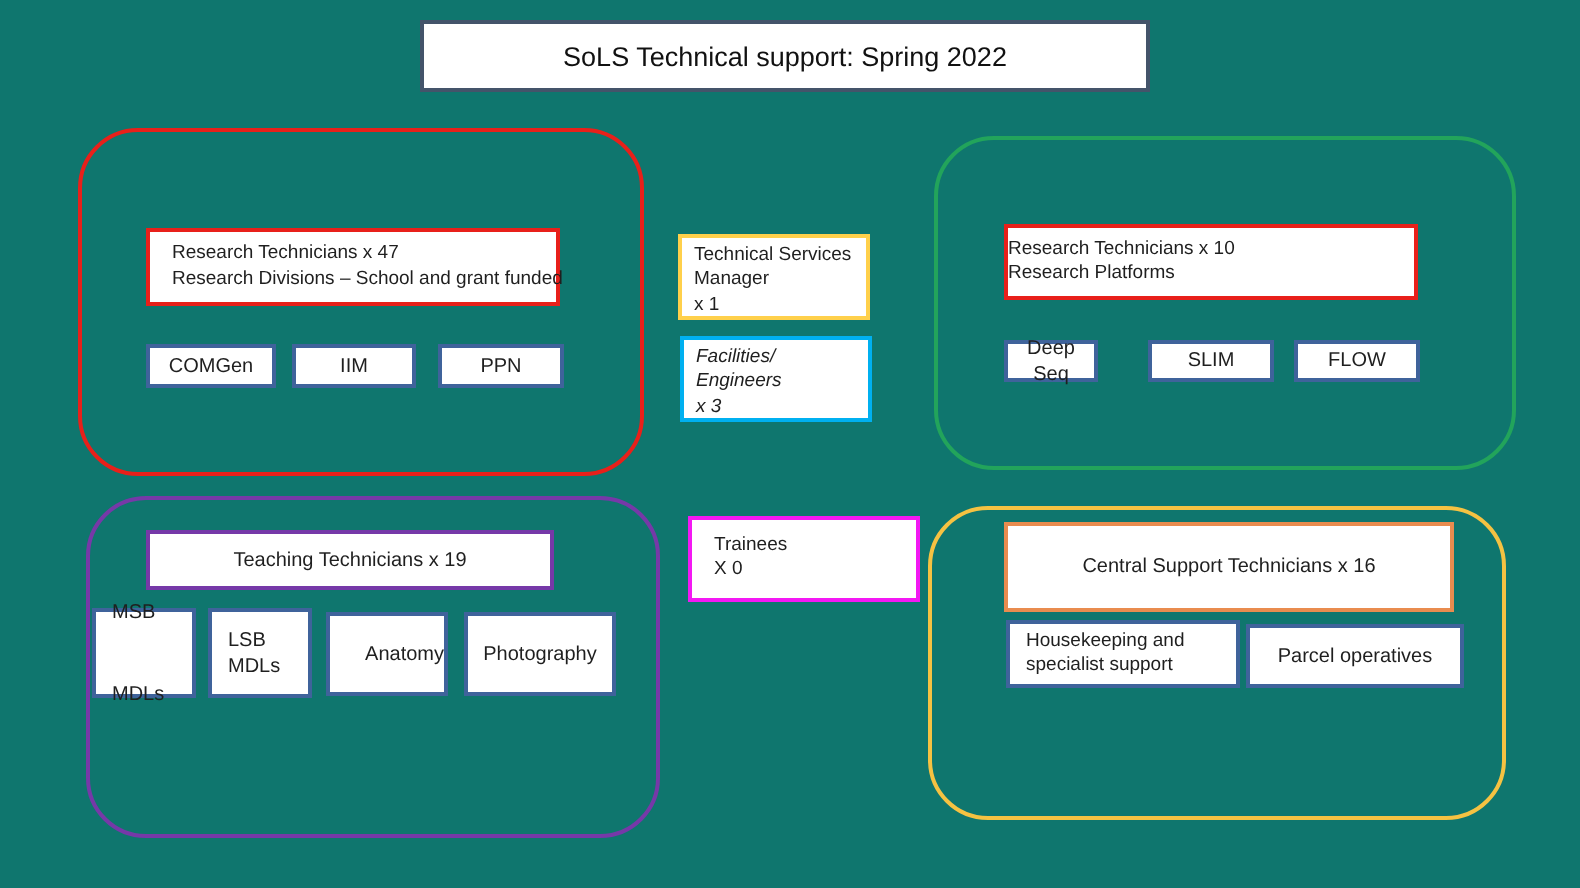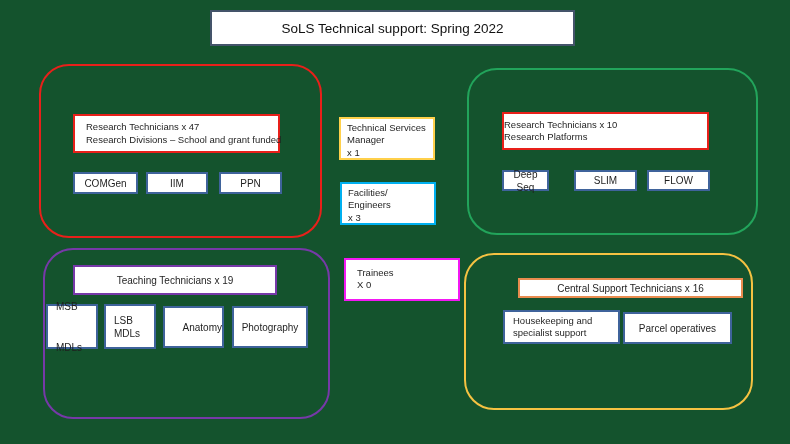--- a/index.html
+++ b/index.html
@@ -9,21 +9,21 @@
     --purple:#7639A8;
     --gold:#F5C242;
     --yellow:#FFD04B;
     --cyan:#00B0F0;
     --magenta:#F318F3;
     --orange:#E98C4F;
     --steel:#3F639B;
   }
   html,body{margin:0;padding:0;background:#fff;}
   #canvas{
-    position:relative;width:790px;height:444px;background:#14532d;
+    position:relative;width:790px;height:444px;background:#0f766e;
     font-family:"Liberation Sans",sans-serif;color:#1f1f1f;overflow:hidden;
   }
   .abs{position:absolute;box-sizing:border-box;background:#fff;}
   .center{display:flex;align-items:center;justify-content:center;text-align:center;}
   .vcenter{display:flex;flex-direction:column;justify-content:center;}
   .txt10{font-size:10px;line-height:1.3;}
   .txt95{font-size:9.5px;line-height:1.3;}
   .nowrap{white-space:nowrap;}
 
   #title-box{left:210px;top:10px;width:365px;height:36px;border:2px solid var(--title-border);font-size:13.5px;color:#111;}
@@ -39,30 +39,30 @@
 
   #item-comgen{left:73px;top:172px;width:65px;height:22px;border:2px solid var(--steel);}
   #item-iim{left:146px;top:172px;width:62px;height:22px;border:2px solid var(--steel);}
   #item-ppn{left:219px;top:172px;width:63px;height:22px;border:2px solid var(--steel);}
 
   #item-deep-seq{left:502px;top:170px;width:47px;height:21px;border:2px solid var(--steel);}
   #item-slim{left:574px;top:170px;width:63px;height:21px;border:2px solid var(--steel);}
   #item-flow{left:647px;top:170px;width:63px;height:21px;border:2px solid var(--steel);}
 
   #box-technical-services-manager{left:339px;top:117px;width:96px;height:43px;border:2px solid var(--yellow);padding:3px 0 0 6px;}
-  #box-facilities-engineers{left:340px;top:182px;width:96px;height:43px;border:2.5px solid var(--cyan);padding:3px 0 0 6px;}
+  #box-facilities-engineers{left:340px;top:168px;width:96px;height:43px;border:2.5px solid var(--cyan);padding:3px 0 0 6px;font-style:italic;}
   #box-trainees{left:344px;top:258px;width:116px;height:43px;border:2.5px solid var(--magenta);padding:7px 0 0 11px;}
 
   #header-teaching{left:73px;top:265px;width:204px;height:30px;border:2px solid var(--purple);}
   #item-msb-mdls{left:46px;top:304px;width:52px;height:45px;border:2px solid var(--steel);padding-left:8px;gap:28px;}
   #item-lsb-mdls{left:104px;top:304px;width:52px;height:45px;border:2px solid var(--steel);padding-left:8px;}
   #item-anatomy{left:163px;top:306px;width:61px;height:42px;border:2px solid var(--steel);justify-content:flex-end;}
   #item-photography{left:232px;top:306px;width:76px;height:42px;border:2px solid var(--steel);}
 
-  #header-central-support{left:502px;top:278px;width:225px;height:20px;border:2px solid var(--orange);margin-left:16px;}
+  #header-central-support{left:502px;top:261px;width:225px;height:45px;border:2px solid var(--orange);}
   #item-housekeeping{left:503px;top:310px;width:117px;height:34px;border:2px solid var(--steel);padding-left:8px;}
   #item-parcel-operatives{left:623px;top:312px;width:109px;height:32px;border:2px solid var(--steel);justify-content:center;}
 </style>
 </head>
 <body>
 
 <div id="canvas">
 
   <div id="title-box" class="abs center">
     <span>SoLS Technical support: Spring 2022</span>

